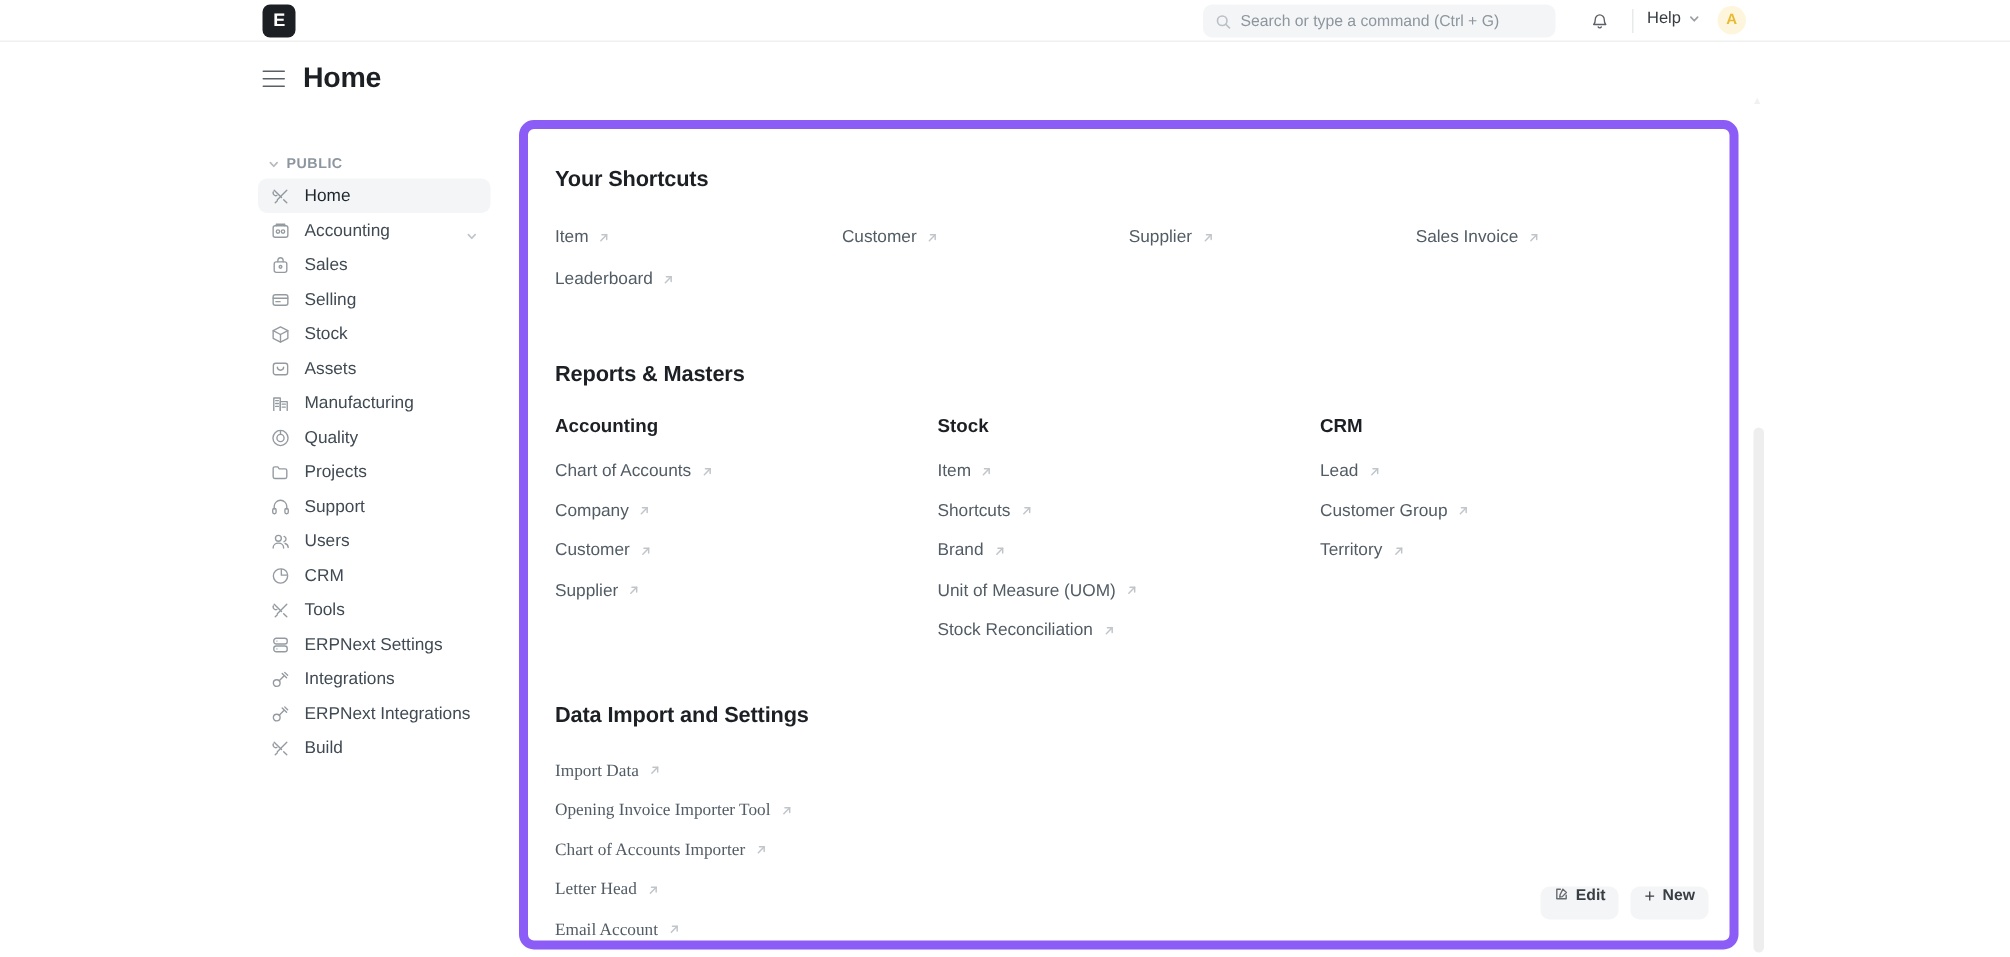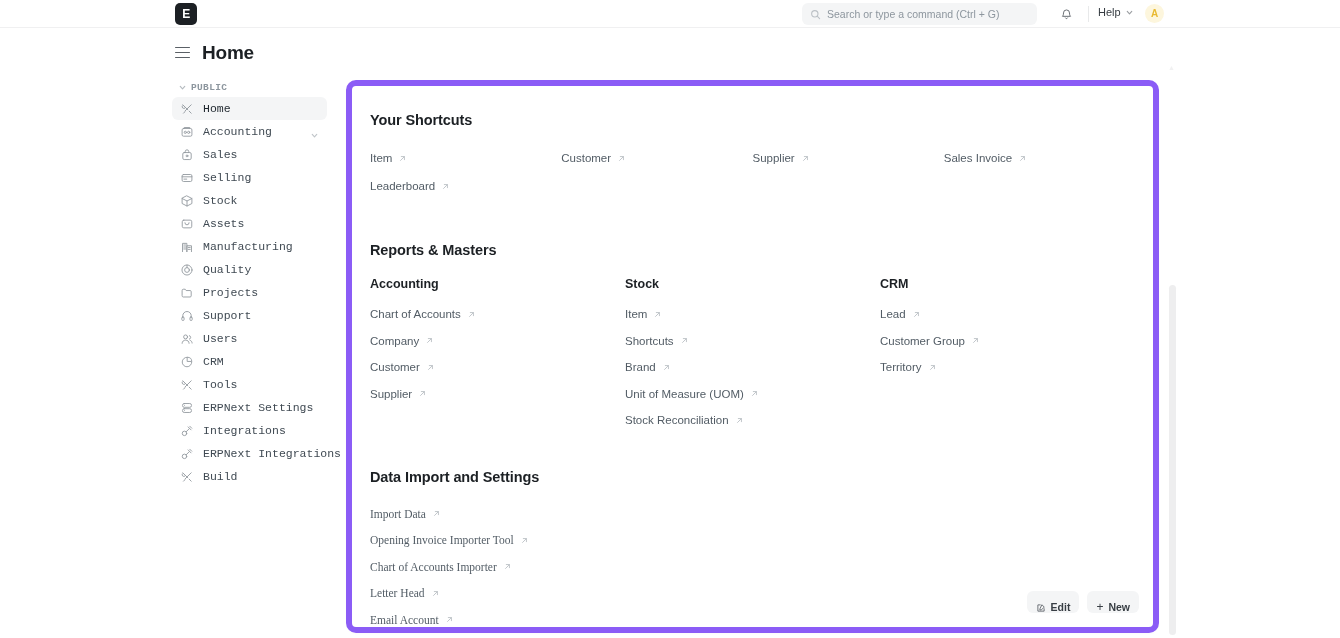--- a/index.html
+++ b/index.html
@@ -74,23 +74,22 @@
     position:absolute; left:0; width:15px; height:1.4px;
     background:#5a6066; border-radius:1px; display:block;
   }
   .hamburger i:nth-child(1){ top:0; }
   .hamburger i:nth-child(2){ top:5px; }
   .hamburger i:nth-child(3){ top:10px; }
   .page-title { font-size: 19px; font-weight: 700; color: #1c2024; letter-spacing:-.2px; }
 
   
   .sidebar {
-    position: absolute; left: 172px; top: 80px;
+    position: absolute; left: 172px; top: 102px;
     width: 155px;
-    font-family: Liberation Mono, monospace;
   }
   .sb-section {
     display:flex; align-items:center; gap:4px;
     font-size: 9.5px; font-weight: 600; color: #8d969e;
     letter-spacing: .35px; padding: 2px 0 4px 6px;
   }
   .sb-section .chev-sm { width:9px; height:9px; opacity:.65; }
   .sb-item {
     display:flex; align-items:center;
     height: 23px; padding: 0 8px; border-radius: 6px;
@@ -146,21 +145,21 @@
   .dis { margin-top: 32px; }
   .dis .link { margin-bottom: 10.5px; }
   .dis .dis-link-wrap { display:block;font-family:Liberation Serif, serif; }
 
   
   .card-actions {
     position: absolute; right: 14px; bottom: 14px;
     display: flex; gap: 8px;
   }
   .btn {
-    display:flex; align-items:flex-end; gap:5px;
+    display:flex; align-items:flex-start; gap:5px;
     height: 22px; padding: 0 9px;
     background: #f4f5f6; border: none; border-radius: 6px;
     font-size: 10.5px; font-weight: 600; color: #383e44;
     font-family: "Liberation Sans", sans-serif;
     cursor: pointer; white-space: nowrap;
   }
   .btn .bico { width: 10px; height: 10px; display:block; opacity:.75; }
   .btn .plus { font-size: 12px; line-height: 1; font-weight: 500; }
 
   

